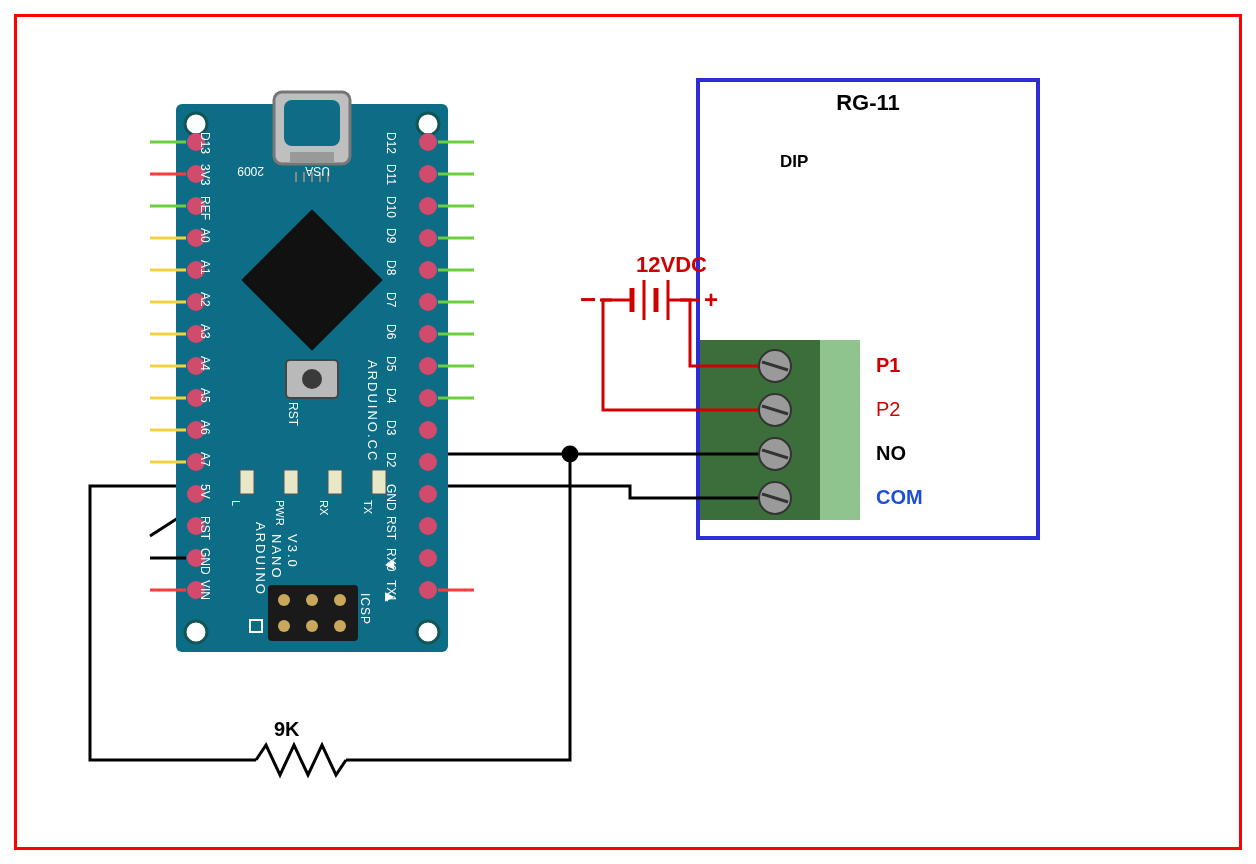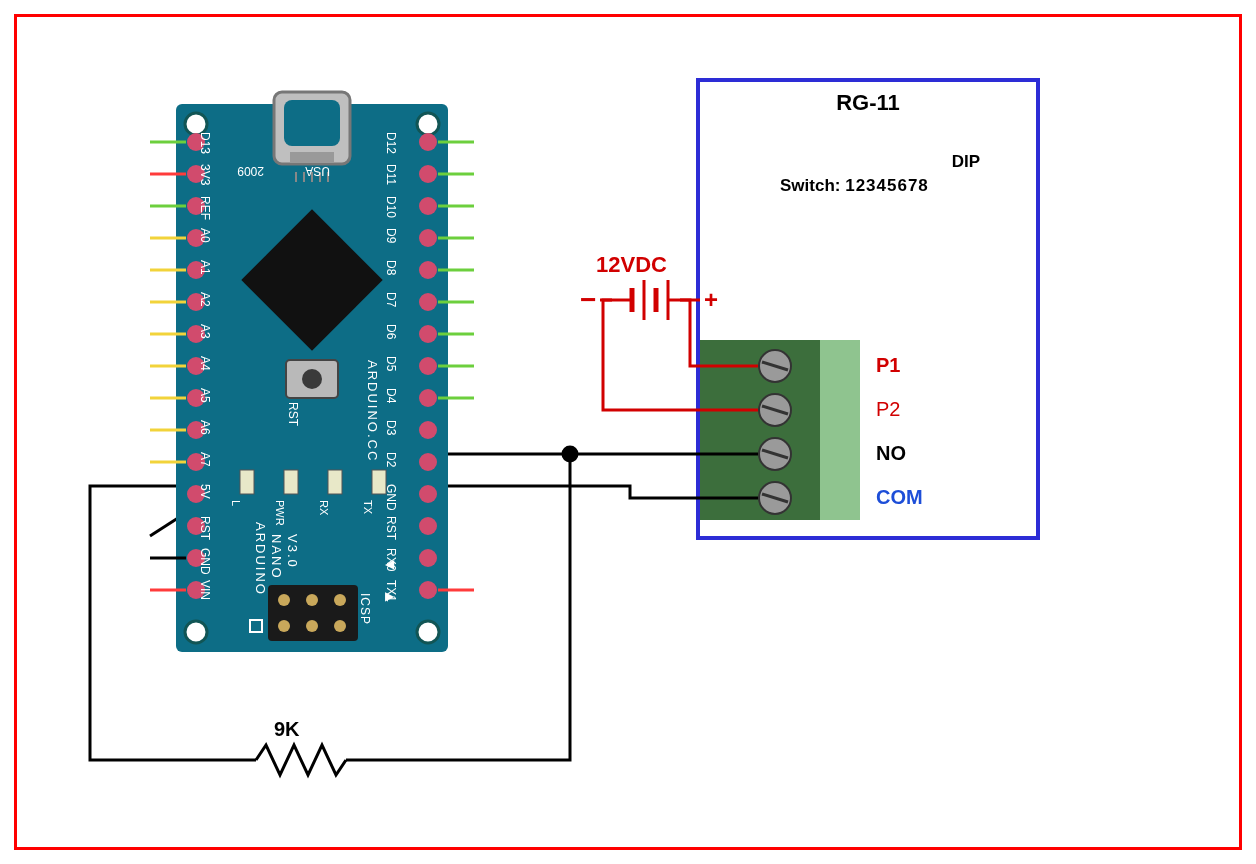--- a/index.html
+++ b/index.html
@@ -196,33 +196,29 @@
       <line x1="438" y1="366" x2="474" y2="366" stroke="#6ccf3d" stroke-width="3"></line>
       <line x1="438" y1="398" x2="474" y2="398" stroke="#6ccf3d" stroke-width="3"></line>
 
       <line x1="438" y1="590" x2="474" y2="590" stroke="#ff3b3b" stroke-width="3"></line>
     </g>
   </svg>
 
   <div class="abs label" style="left:698px;top:90px;width:340px;text-align:center;font-size:22px;">RG-11</div>
 
   <div class="abs" style="left:780px;top:150px;font-size:17px;font-weight:bold;line-height:24px;">
-    <div style="text-align:right;width:200px">DIP</div>
-    <div>
-      <span>Switch:</span>
-      <span style="letter-spacing:1px">12345678</span>
-    </div>
+    <div style="text-align:left;width:200px">DIP</div>
   </div>
 
   <div class="abs" style="left:876px;top:354px;font-size:20px;font-weight:bold;color:#d10000">P1</div>
   <div class="abs" style="left:876px;top:398px;font-size:20px;font-weight:normal;color:#d10000">P2</div>
   <div class="abs" style="left:876px;top:442px;font-size:20px;font-weight:bold;color:#000">NO</div>
   <div class="abs" style="left:876px;top:486px;font-size:20px;font-weight:bold;color:#1d4ed8">COM</div>
 
-  <div class="abs" style="left:596px;top:252px;font-size:22px;font-weight:bold;color:#d10000">12VDC</div>
+  <div class="abs" style="left:636px;top:252px;font-size:22px;font-weight:bold;color:#d10000">12VDC</div>
   <div class="abs" style="left:704px;top:286px;font-size:24px;font-weight:bold;color:#d10000">+</div>
   <div class="abs" style="left:580px;top:284px;font-size:28px;font-weight:bold;color:#d10000">−</div>
 
   <div class="abs" style="left:274px;top:718px;font-size:20px;font-weight:bold;">9K</div>
 
   <div class="abs" style="left:330px;top:178px;color:#fff;font-size:12px;transform:rotate(180deg);transform-origin:left top;">USA</div>
   <div class="abs" style="left:264px;top:178px;color:#fff;font-size:12px;transform:rotate(180deg);transform-origin:left top;">2009</div>
 
   <div class="abs" style="left:380px;top:360px;color:#fff;font-size:13px;letter-spacing:2px;transform:rotate(90deg);transform-origin:left top;">ARDUINO.CC</div>
 

